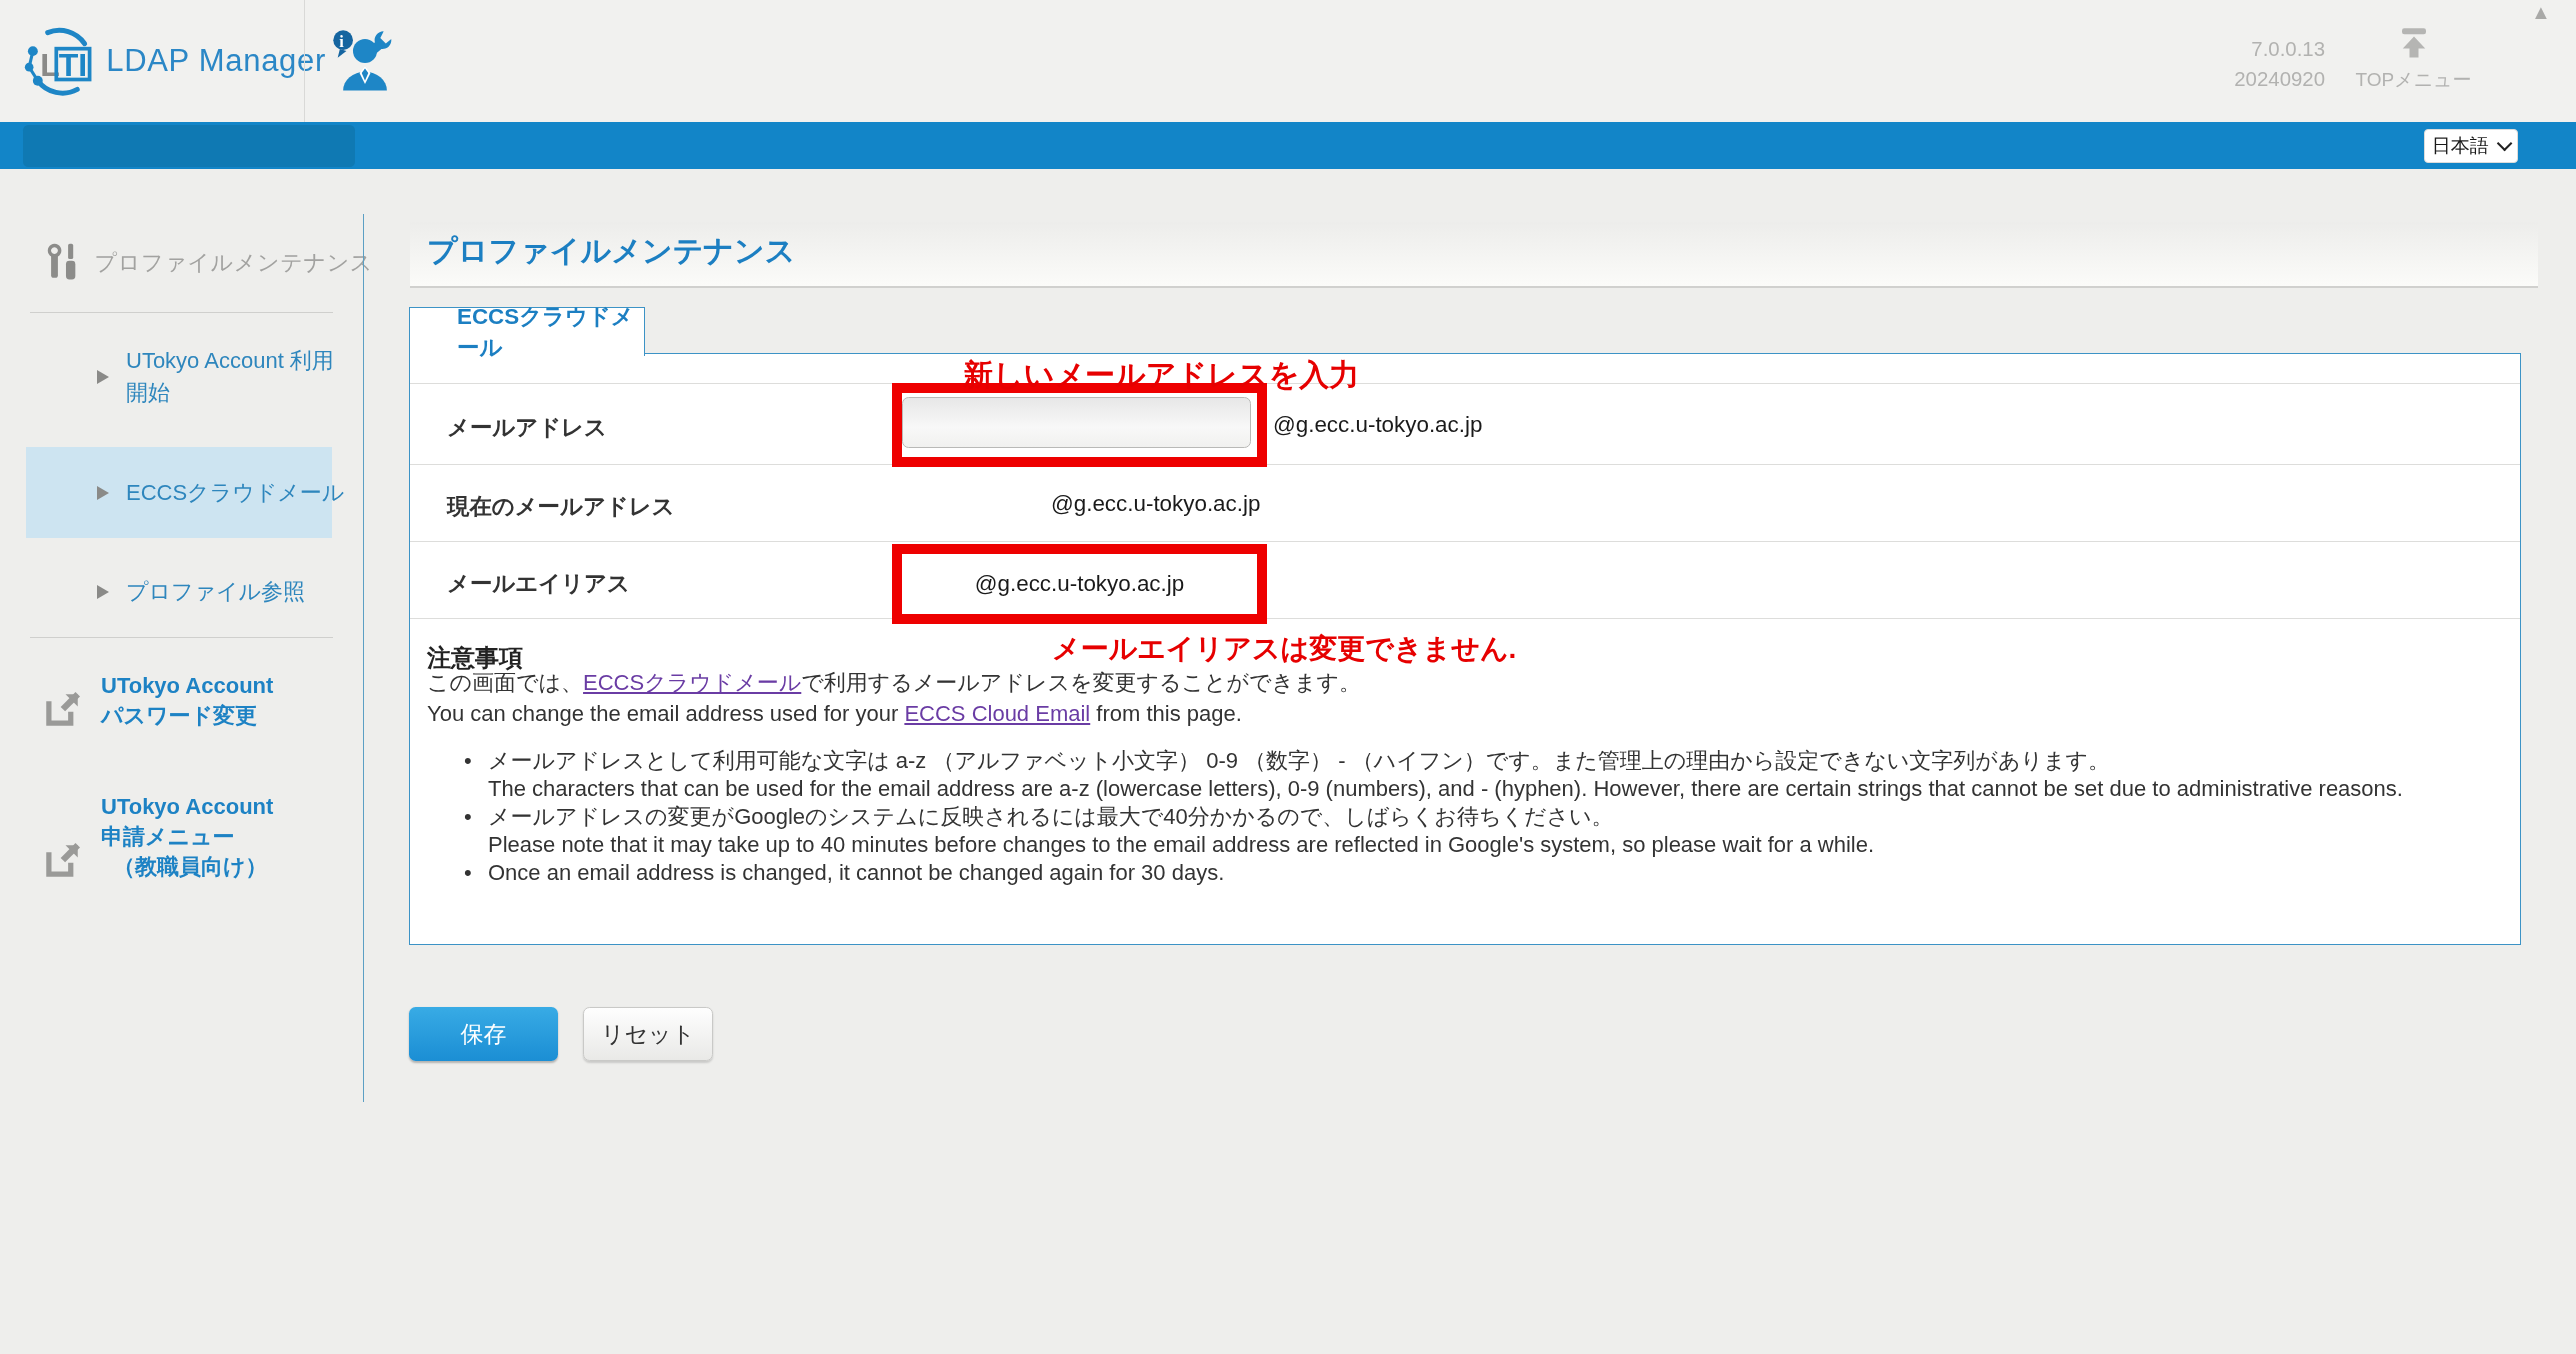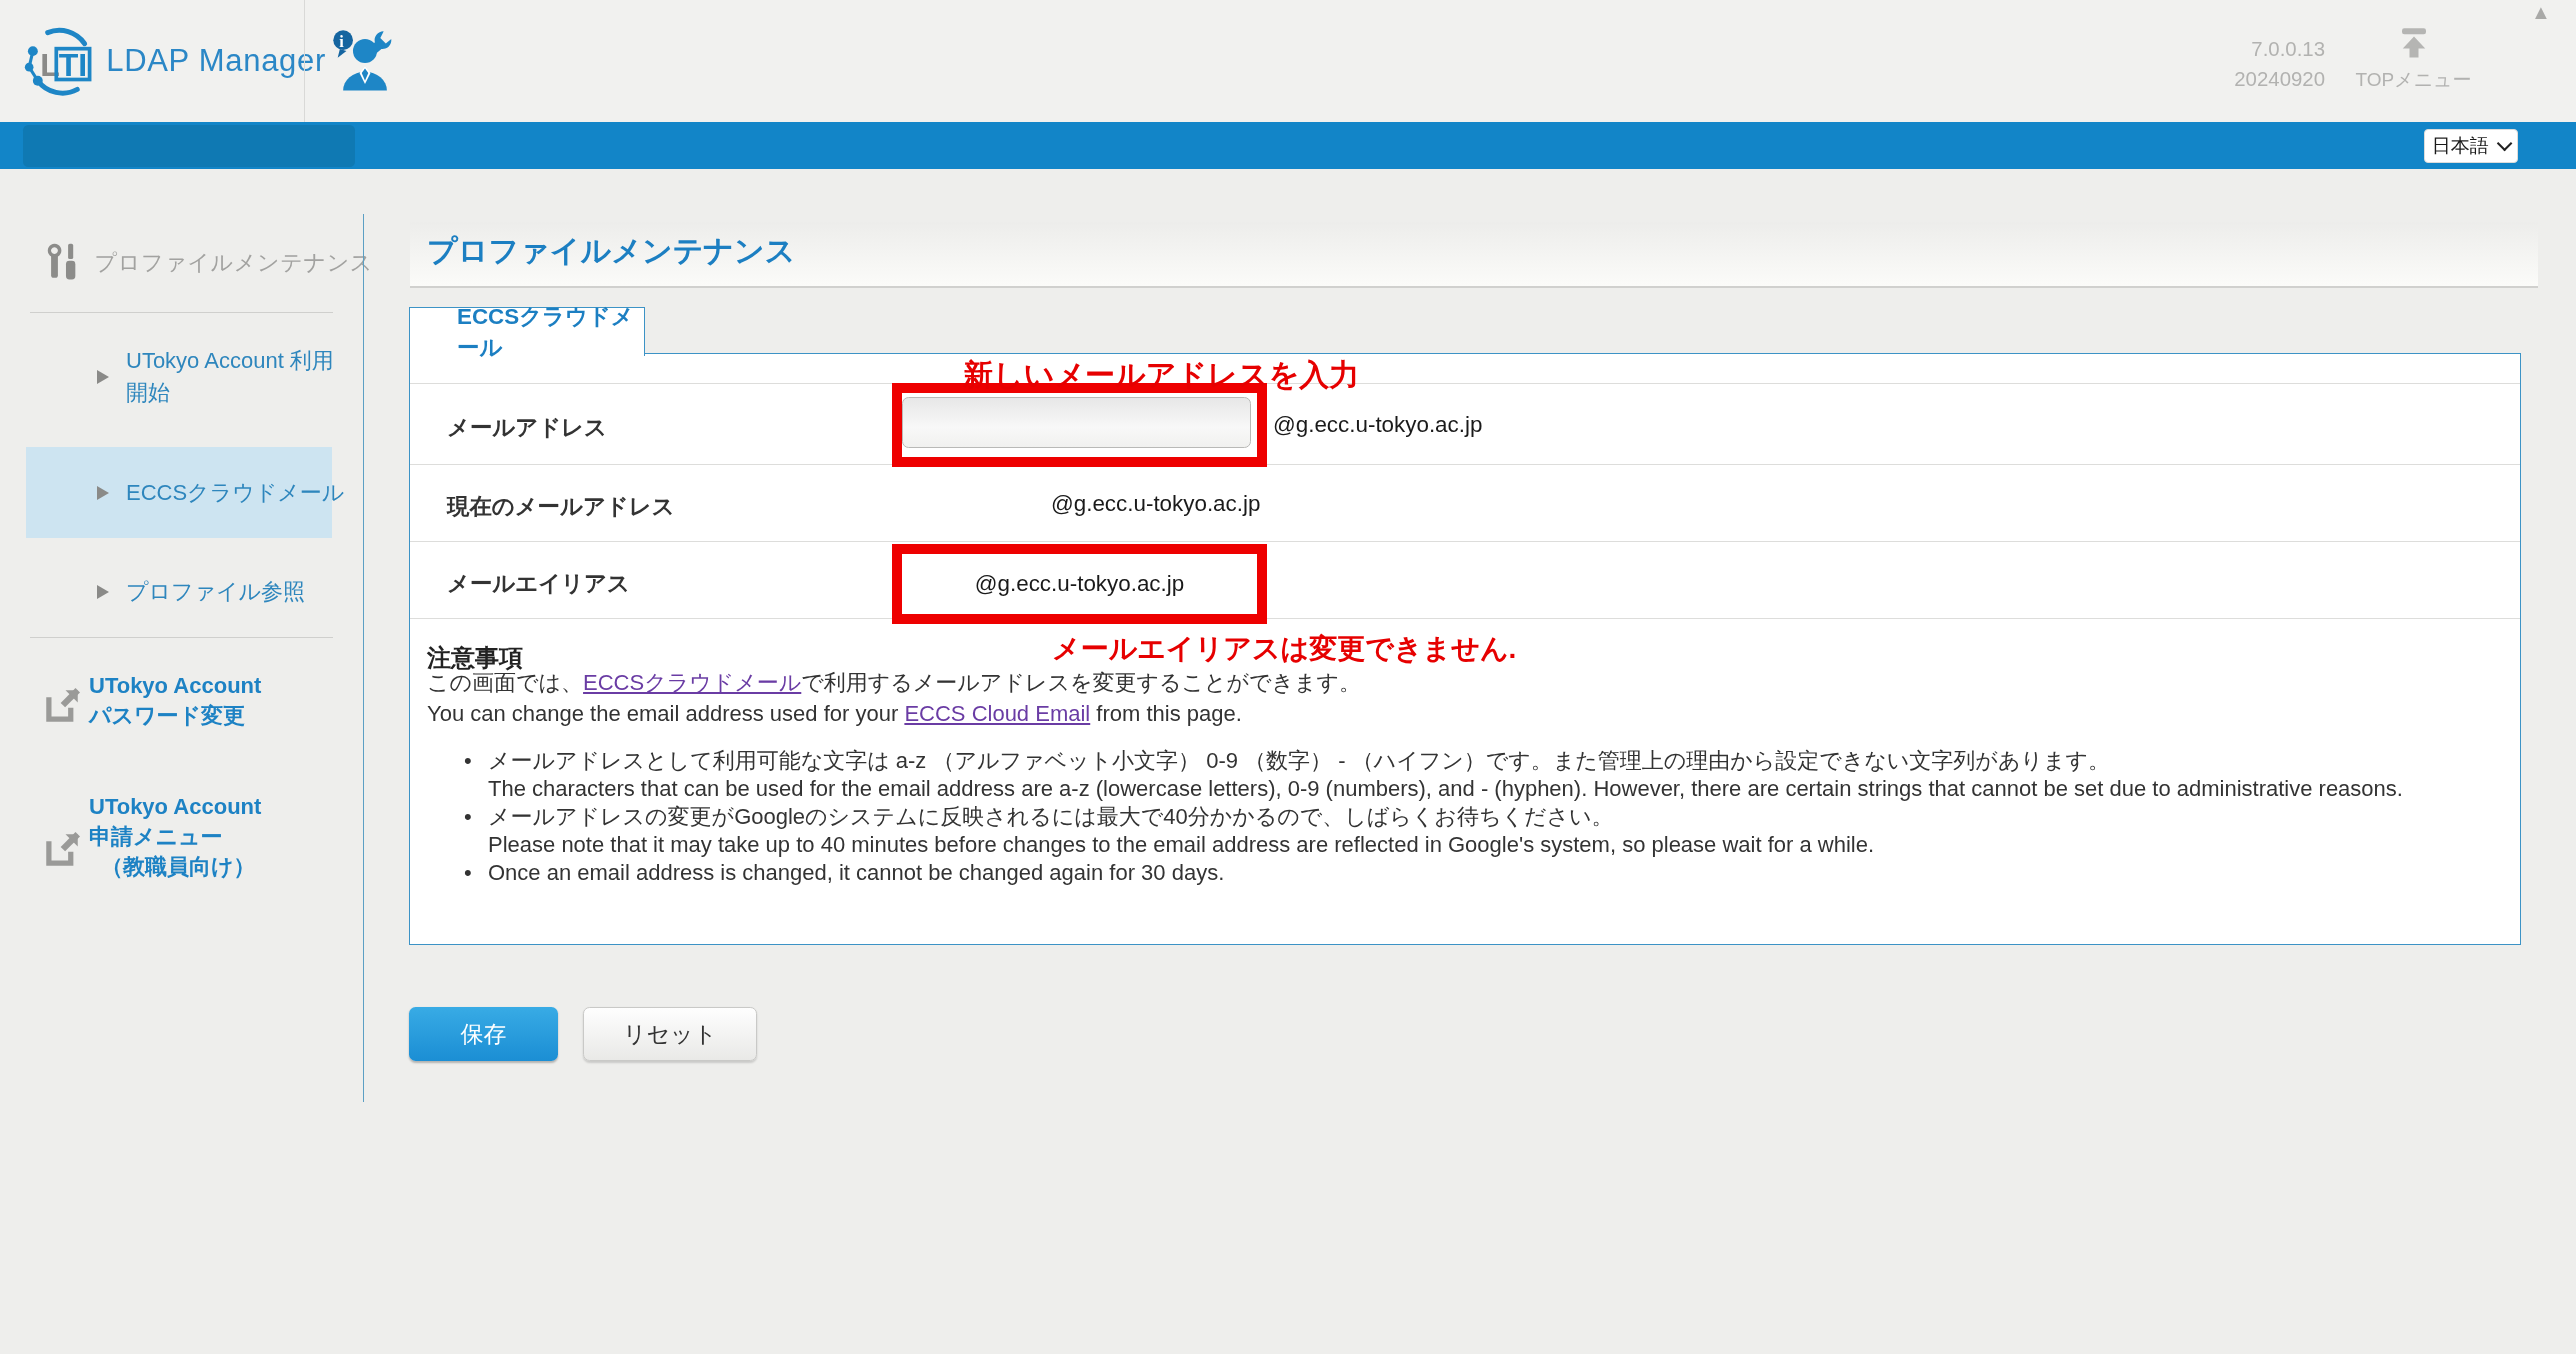--- a/index.html
+++ b/index.html
@@ -30,21 +30,21 @@
 
   
   .side-heading{position:absolute;left:46px;top:242px;display:flex;align-items:center;gap:14.5px;}
   .side-heading-text{font-size:22px;color:#a2a2a0;letter-spacing:0.7px;}
   .side-sep{position:absolute;left:30px;width:303px;height:1.3px;background:#cfcfcd;}
   .nav-item{position:absolute;left:97px;display:flex;align-items:center;gap:17px;cursor:pointer;}
   .nav-arrow{width:0;height:0;border-left:12px solid #8a8a88;border-top:7.2px solid transparent;
     border-bottom:7.2px solid transparent;flex:0 0 auto;}
   .nav-text{font-size:22px;line-height:32px;color:#2e86bd;}
   .nav-selected-bg{position:absolute;left:26px;top:447px;width:306px;height:91px;background:#cde4f1;}
-  .ext-item{position:absolute;left:41px;display:flex;align-items:center;gap:6px;cursor:pointer;}
+  .ext-item{position:absolute;left:41px;display:flex;align-items:flex-end;gap:18px;cursor:pointer;}
   .ext-text{font-size:22px;line-height:30px;font-weight:bold;color:#1d82c4;}
   .ext-text .ln3{padding-left:12px;}
   .v-divider{position:absolute;left:363px;top:214px;width:1.3px;height:888px;background:#5b9fc4;}
 
   
   .title-band{position:absolute;left:410px;top:222px;width:2128px;height:64px;
     background:linear-gradient(180deg,#ededeb,#fbfbf9);border-bottom:2px solid #d0d0ce;}
   .page-title{position:absolute;left:427px;top:231px;font-size:30px;font-weight:bold;color:#1c7fc2;}
   .tab{position:absolute;left:409px;top:307px;width:234px;height:48px;background:#ffffff;
     border:1.3px solid #3c93c6;border-bottom:none;z-index:3;display:flex;align-items:center;cursor:pointer;}
@@ -68,21 +68,21 @@
   .note-line{position:absolute;left:427px;margin:0;font-size:22px;color:#333333;z-index:2;}
   .vlink{color:#6a3ca4;text-decoration:underline;cursor:pointer;}
   .bullets{position:absolute;left:427px;top:747px;margin:0;padding:0;list-style:none;z-index:2;}
   .bullets li{position:relative;padding-left:61px;font-size:22px;line-height:28px;color:#333333;}
   .bullets li::before{content:"•";position:absolute;left:37px;top:0;color:#333333;}
 
   .btn{position:absolute;top:1007px;height:54px;border-radius:6.6px;font-size:23px;cursor:pointer;
     font-family:inherit;}
   .btn-save{left:409px;width:149px;border:none;color:#ffffff;
     background:linear-gradient(180deg,#38abe5,#1b8ed4);box-shadow:0 1.3px 2px rgba(0,0,0,0.25);}
-  .btn-reset{left:583px;width:174px;border:1.3px solid #c9c9c7;color:#333333;
+  .btn-reset{left:583px;width:130px;border:1.3px solid #c9c9c7;color:#333333;
     background:linear-gradient(180deg,#fefefe,#e9e9e7);box-shadow:0 1.3px 2px rgba(0,0,0,0.15);}
 </style>
 </head>
 <body>
 
 <div id="root">
 
   <div class="header">
     <div class="logo">
       <svg width="74" height="74" viewBox="0 0 60 60">

